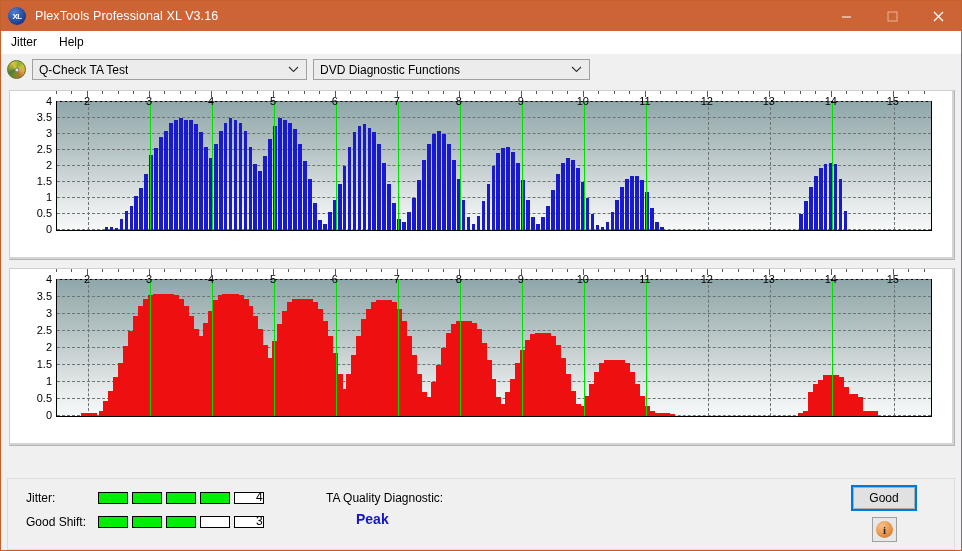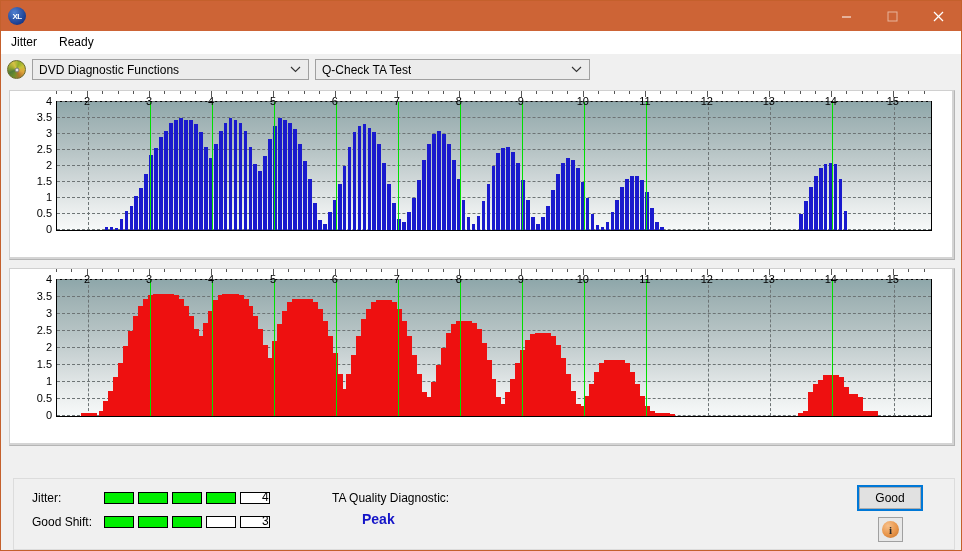--- a/index.html
+++ b/index.html
@@ -104,21 +104,21 @@
   .xaxis{position:absolute;left:46px;right:22px;height:24px;}
   .xlabel{
     position:absolute;top:4px;font-size:11px;color:#000;
     transform:translateX(-50%);white-space:nowrap;
   }
   .xtick{position:absolute;top:0;width:0;height:5px;border-left:1px solid #555;}
   .bar{position:absolute;bottom:0;}
   .greenline{position:absolute;top:0;bottom:0;width:1.5px;background:#00e000;}
   
   .statpanel{
-    flex:0 0 72px;margin:2px 6px 0 12px;box-sizing:border-box;
+    flex:0 0 72px;margin:2px 6px 0 6px;box-sizing:border-box;
     background:#f0f0f0;border:1px solid #dcdcdc;
     position:relative;
   }
   .lbl{position:absolute;font-size:12px;color:#000;}
   .meter{position:absolute;display:flex;gap:4px;}
   .seg{
     width:30px;height:12px;box-sizing:border-box;
     border:1px solid #000;background:#ffffff;
   }
   .seg.on{background:#00ee00;}
@@ -154,20 +154,21 @@
     box-sizing:border-box;
   }
 </style>
 </head>
 <body>
 
 <div class="window">
 
   <div class="titlebar">
     <div class="app-icon">XL</div>
+    <div class="title-text">PlexTools Professional XL V3.16</div>
     <div class="win-buttons">
       <div class="win-btn">
         <svg width="11" height="11" viewBox="0 0 11 11">
             <line x1="1" y1="6" x2="10" y2="6" stroke="#fff" stroke-width="1"></line>
           </svg>
       </div>
       <div class="win-btn">
         <svg width="11" height="11" viewBox="0 0 11 11">
             <rect x="1" y="1" width="9" height="9" fill="none" stroke="#e8b49c" stroke-width="1"></rect>
           </svg>
@@ -176,35 +177,35 @@
         <svg width="11" height="11" viewBox="0 0 11 11">
             <line x1="1" y1="1" x2="10" y2="10" stroke="#fff" stroke-width="1.2"></line>
             <line x1="10" y1="1" x2="1" y2="10" stroke="#fff" stroke-width="1.2"></line>
           </svg>
       </div>
     </div>
   </div>
 
   <div class="menubar">
     <div class="menu-item">Jitter</div>
-    <div class="menu-item">Ready</div>
+    <div class="menu-item">Help</div>
   </div>
 
   <div class="toolbar">
     <div class="disc-icon"></div>
-    <div class="combo combo-func">
-      <span class="cbtext">DVD Diagnostic Functions</span>
+    <div class="combo combo-test">
+      <span class="cbtext">Q-Check TA Test</span>
       <span class="arrow">
         <svg width="11" height="7" viewBox="0 0 11 7">
             <polyline points="1,1 5.5,5.5 10,1" fill="none" stroke="#333" stroke-width="1.1"></polyline>
           </svg>
       </span>
     </div>
-    <div class="combo combo-test">
-      <span class="cbtext">Q-Check TA Test</span>
+    <div class="combo combo-func">
+      <span class="cbtext">DVD Diagnostic Functions</span>
       <span class="arrow">
         <svg width="11" height="7" viewBox="0 0 11 7">
             <polyline points="1,1 5.5,5.5 10,1" fill="none" stroke="#333" stroke-width="1.1"></polyline>
           </svg>
       </span>
     </div>
   </div>
 
   <div class="charts">
     <div class="chart-panel" id="chart-top">

